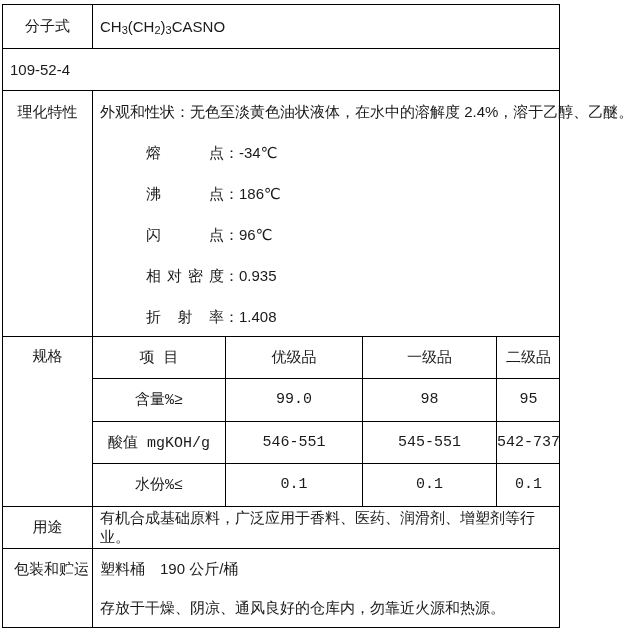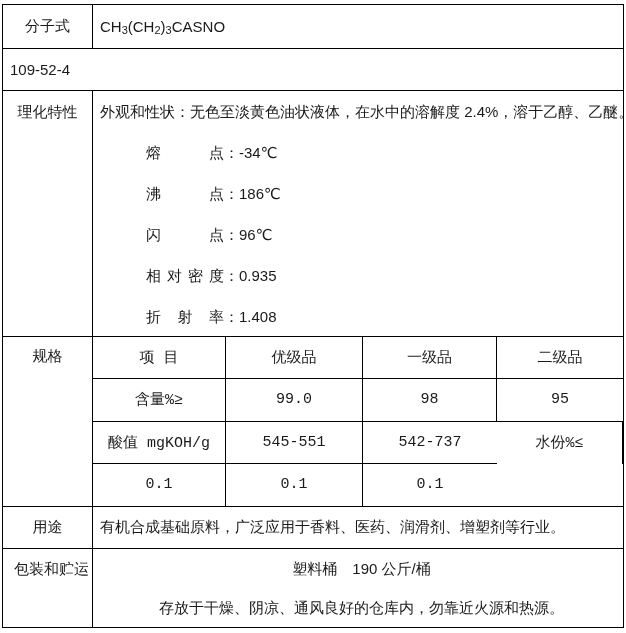--- a/index.html
+++ b/index.html
@@ -7,21 +7,21 @@
     width: 626px; height: 633px;
     background: #ffffff;
     font-family: "Liberation Sans", "DejaVu Sans", sans-serif;
     font-size: 15px;
     color: #1a1a1a;
     position: relative;
   }
   .doc {
     position: absolute;
     left: 2px; top: 4px;
-    width: 622px; height: 624px;
+    width: 558px; height: 624px;
     border: 1px solid #000;
     background: #fff;
     display: flex;
     flex-direction: column;
   }
   .trow { display: flex; border-bottom: 1px solid #000; flex: 0 0 auto; }
   .trow:last-child { border-bottom: none; flex: 1 1 auto; }
   .r1 { height: 44px; }
   .r2 { height: 42px; }
   .r3 { height: 246px; }
@@ -38,21 +38,21 @@
   .lh42 { line-height: 42px; }
   .lh39 { line-height: 39px; margin-left: 8px; }
   .vcell {
     flex: 1 1 auto;
     display: flex; align-items: center;
     padding-left: 7px;
     overflow: hidden;
   }
   .multiline { display: block; padding-left: 7px; }
   .pline { line-height: 41px; height: 41px; white-space: nowrap; }
-  .packline { line-height: 39px; height: 39px; white-space: nowrap; text-align: center; }
+  .packline { line-height: 39px; height: 39px; white-space: nowrap; }
   .pname {
     display: inline-block;
     width: 78px;
     text-align: justify;
     text-align-last: justify;
     margin-left: 46px;
   }
   .sub { font-size: 11px; vertical-align: -2px; }
   .spec-grid {
     flex: 1 1 auto;
@@ -113,20 +113,21 @@
       <div class="scell">优级品</div>
       <div class="scell">一级品</div>
       <div class="scell lastcol">二级品</div>
 
       <div class="scell">含量%≥</div>
       <div class="scell">99.0</div>
       <div class="scell">98</div>
       <div class="scell lastcol">95</div>
 
       <div class="scell">酸值 mgKOH/g</div>
+      <div class="scell">546-551</div>
       <div class="scell">545-551</div>
       <div class="scell lastcol">542-737</div>
 
       <div class="scell lastrow">水份%≤</div>
       <div class="scell lastrow">0.1</div>
       <div class="scell lastrow">0.1</div>
       <div class="scell lastcol lastrow">0.1</div>
     </div>
   </div>
 

